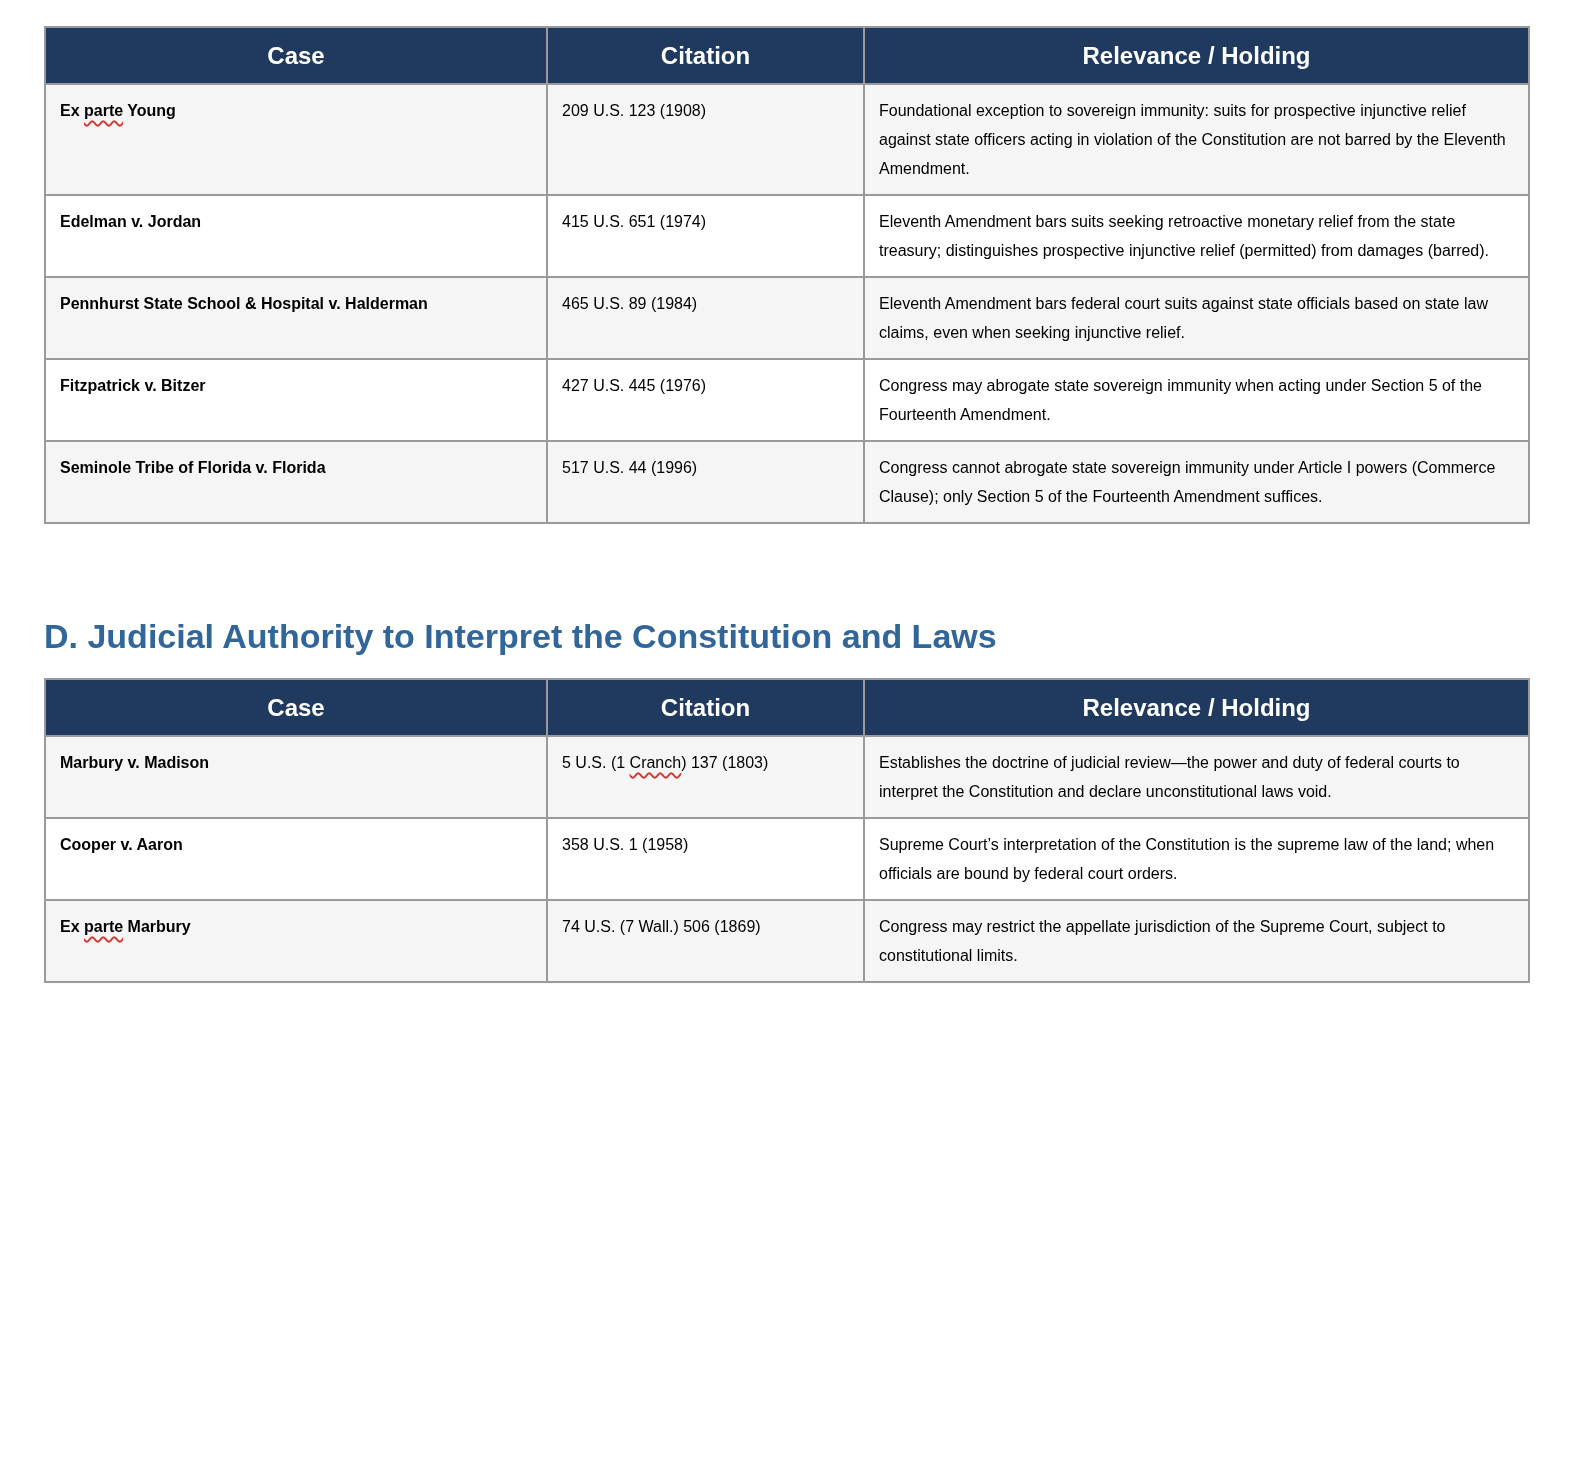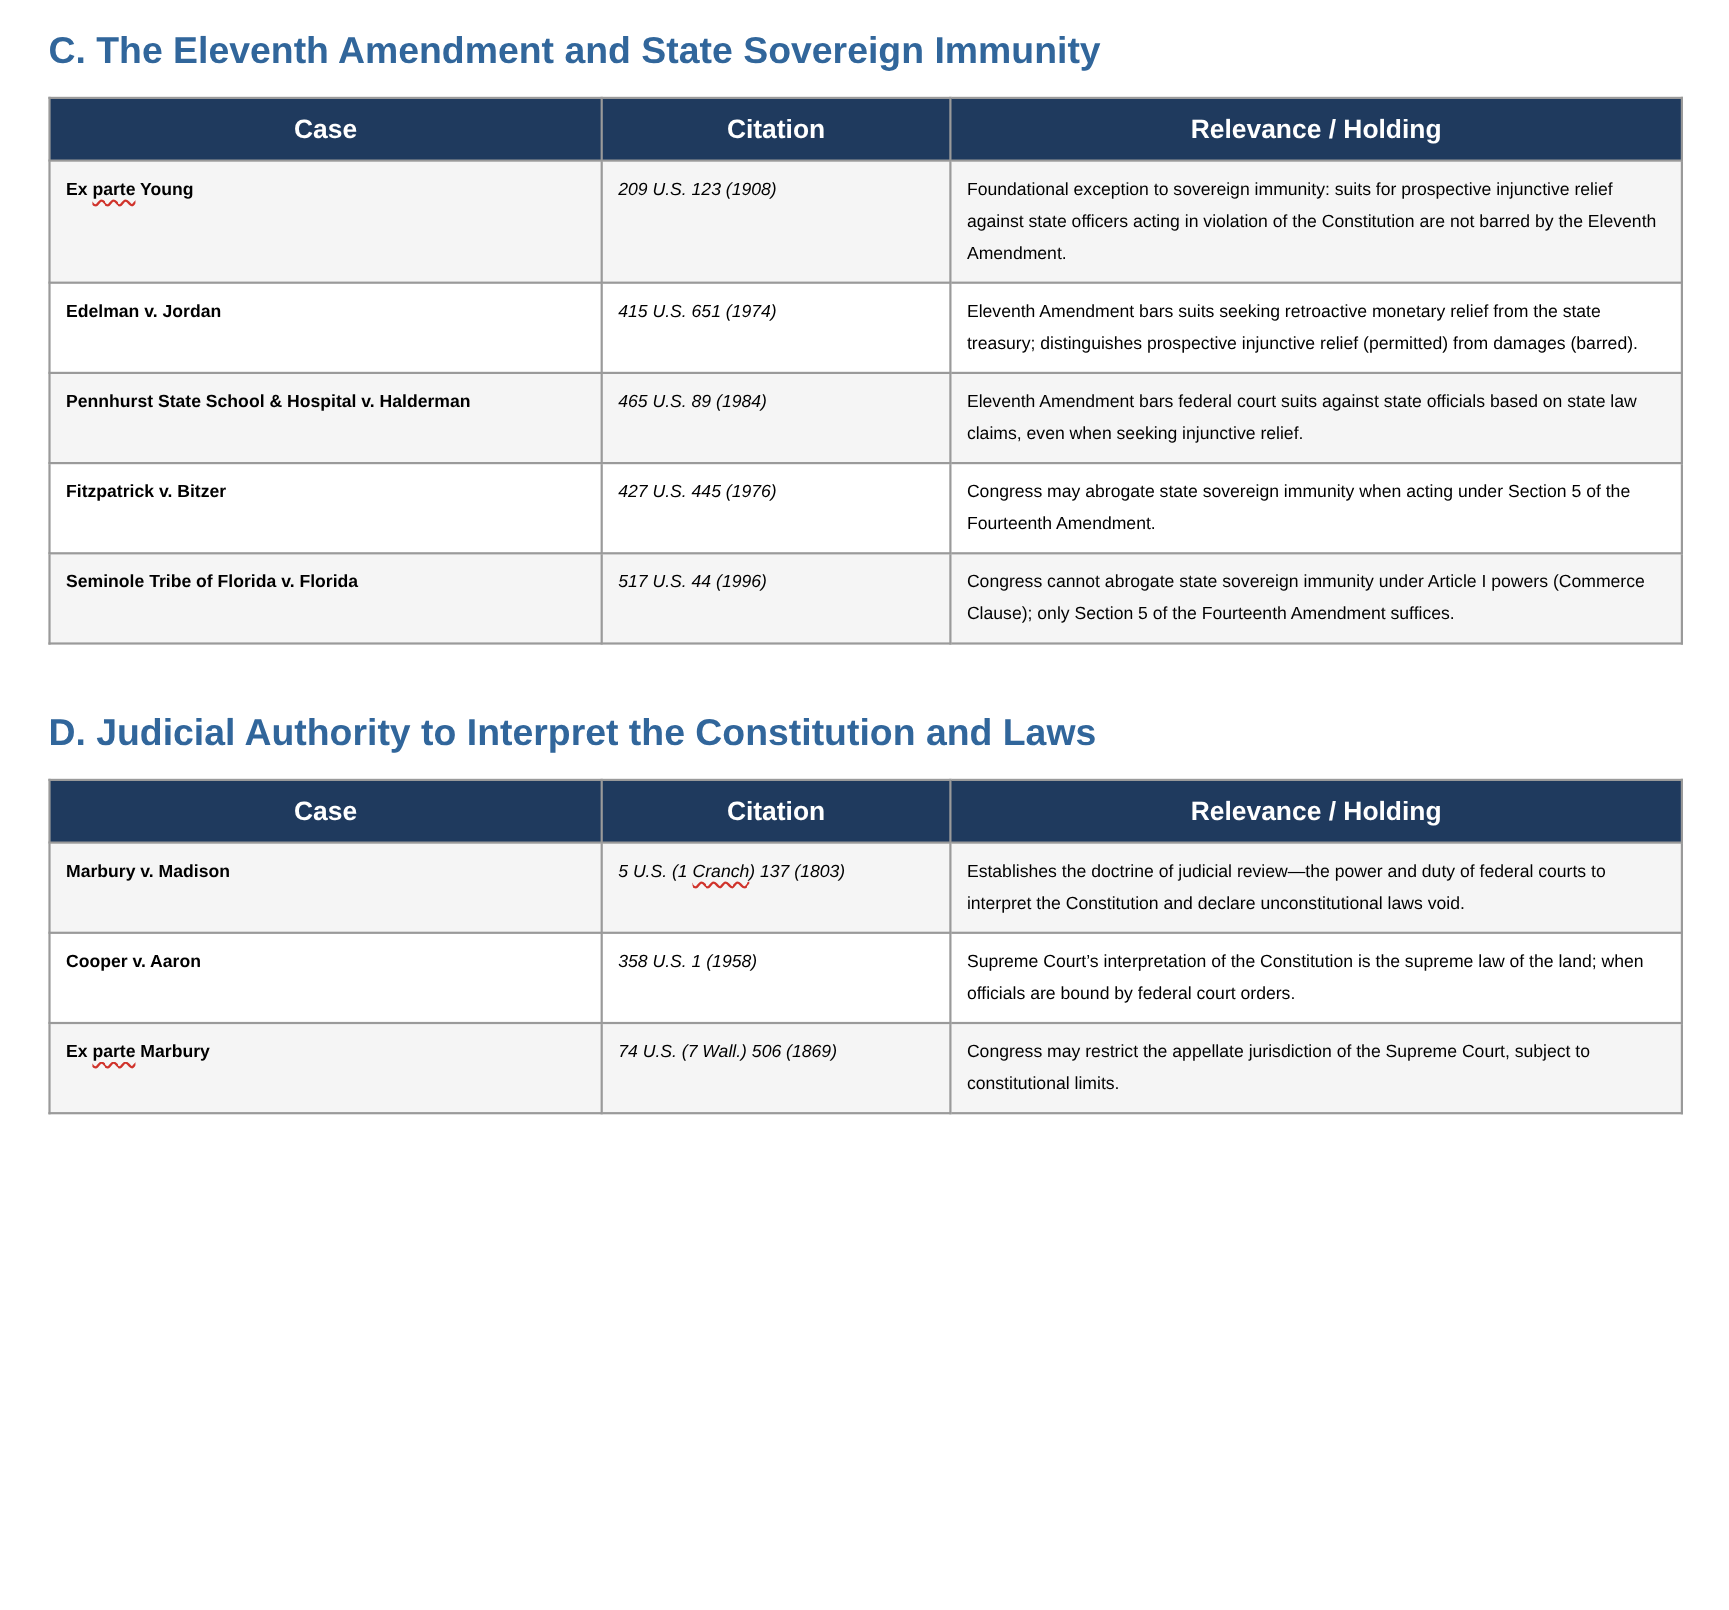--- a/index.html
+++ b/index.html
@@ -25,21 +25,21 @@
     padding: 26px 44px 24px 44px;
     background: #fff;
   }
   .section-heading {
     font-size: 34px;
     line-height: 40px;
     font-weight: bold;
     color: var(--heading_blue);
     margin: 0 0 22px 0;
   }
-  .section + .section { margin-top: 60px; }
+  .section + .section { margin-top: 92px; }
   table.case-table {
     width: 100%;
     border-collapse: collapse;
     table-layout: fixed;
     border: 2px solid var(--border_gray);
   }
   col.col-case { width: 502px; }
   col.col-citation { width: 317px; }
   col.col-holding { width: 665px; }
   th.col-header {
@@ -55,39 +55,38 @@
     border-top: 2px solid var(--border_gray);
   }
   td.cell {
     border: 2px solid var(--border_gray);
     vertical-align: top;
     padding: 11px 14px;
     font-size: 16px;
     line-height: 29px;
   }
   td.case-cell { font-weight: bold; padding-right: 48px; }
-  td.citation-cell { font-style: italic; }
+  td.citation-cell { }
   tbody tr:nth-child(odd) { background: var(--row_alt_bg); }
   tbody tr:nth-child(even) { background: var(--row_bg); }
   .misspelled {
     text-decoration: underline;
     text-decoration-style: wavy;
     text-decoration-color: var(--spellcheck_red);
     text-decoration-thickness: 2px;
     text-underline-offset: 4px;
     text-decoration-skip-ink: none;
   }
 </style>
 </head>
 <body>
 
 <div class="page">
 
   <div class="section">
-    <h2 class="section-heading">C. The Eleventh Amendment and State Sovereign Immunity</h2>
     <table class="case-table">
       <colgroup>
         <col class="col-case">
           <col class="col-citation">
           <col class="col-holding">
       </colgroup>
       <thead>
           <tr>
             <th class="col-header">Case</th>
             <th class="col-header">Citation</th>

